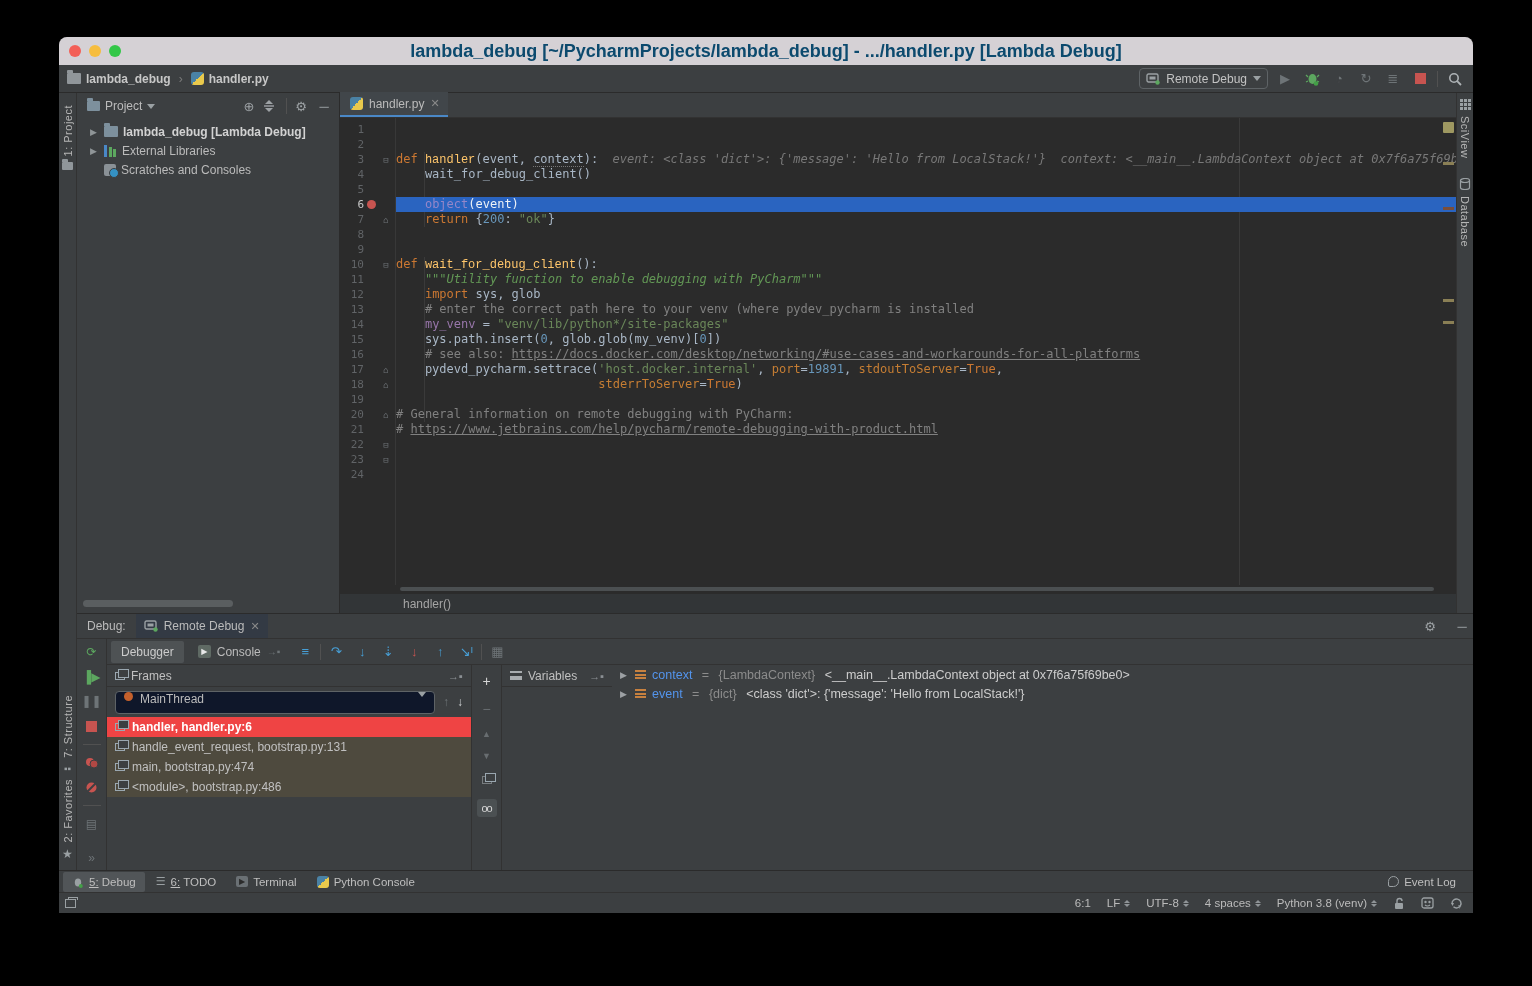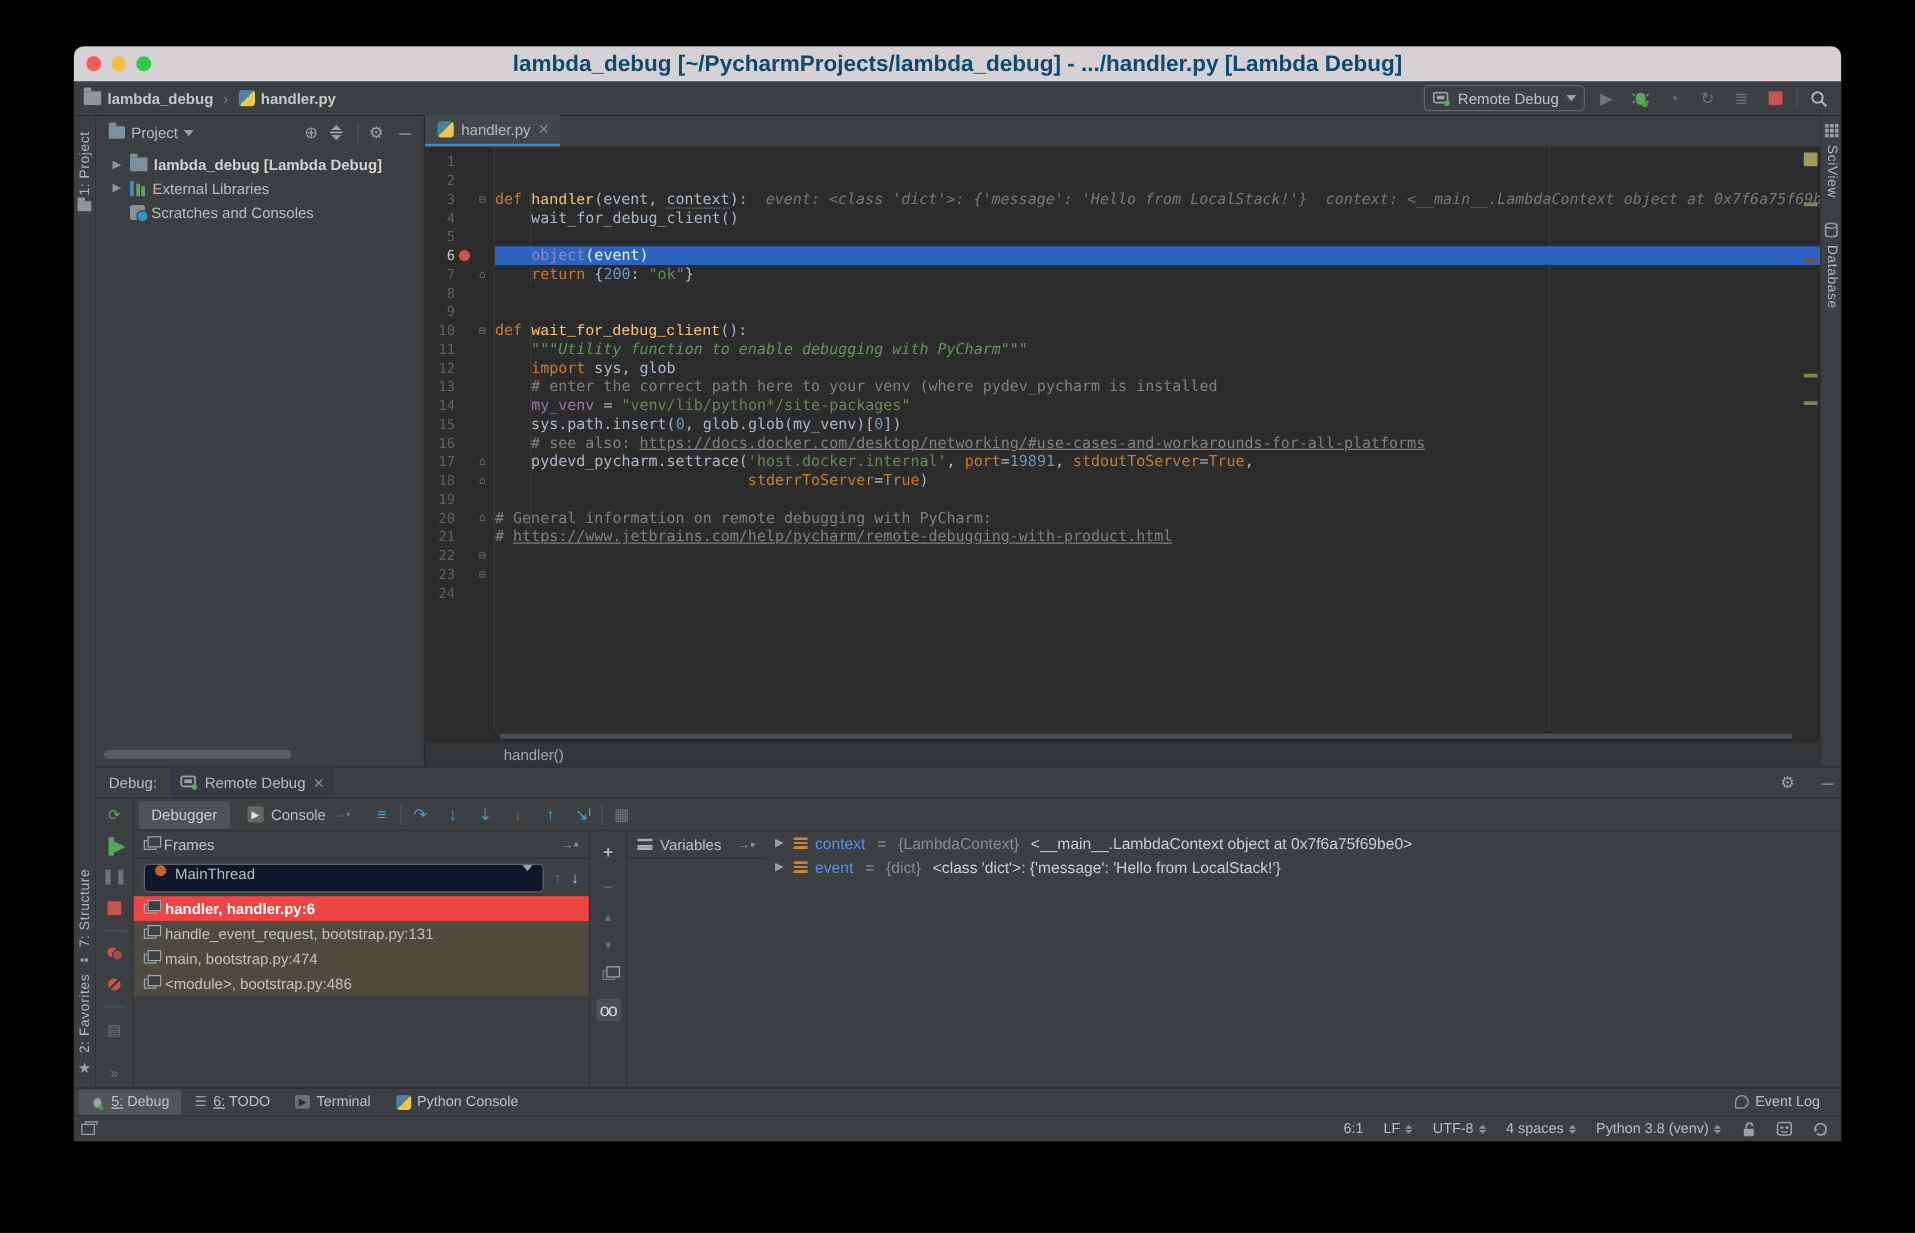--- a/index.html
+++ b/index.html
@@ -120,21 +120,21 @@
   .thread-dd { flex:1; height:23px; border:1px solid #5e6366; border-radius:4px; background:#0f172a; display:flex; align-items:flex-start; gap:7px; padding:0 8px; }
   .thread-dd .dot { width:9px; height:9px; border-radius:50%; background:#c4602c; }
   .thread-dd .spacer { flex:1; }
   .arr { font-size:12px; }
   .frame-list { flex:1; }
   .frame-row { height:20px; display:flex; align-items:center; gap:7px; padding-left:8px; color:#c0c0c0; white-space:nowrap; }
   .frame-row.sel { background:#ef4444; color:#fff;font-weight:bold; }
   .frame-row.lib { background:#4e4a3e; }
   .ministrip { width:30px; flex:none; border-right:1px solid #323232; display:flex; flex-direction:column; align-items:center; padding-top:8px; gap:12px; color:#9aa0a3; }
   .ministrip .gray { color:#686d70; }
-  .glasses { width:20px; height:18px; background:#4b5052; border-radius:3px; display:flex; align-items:center; justify-content:center; color:#d6d6d6; font-size:14px; letter-spacing:-1px;text-align:center; }
+  .glasses { width:20px; height:18px; background:#4b5052; border-radius:3px; display:flex; align-items:center; justify-content:center; color:#d6d6d6; font-size:11px; letter-spacing:-1px;text-align:center; }
   .vars { flex:1; display:flex; flex-direction:row; min-width:0; }
   .var-row { height:19px; display:flex; align-items:center; gap:6px; padding-left:8px; white-space:nowrap; font-size:12.5px; }
   .var-row .tri { color:#9da1a4; font-size:9px; width:9px; }
   .ic-varbars { width:11px; height:10px; flex:none; background:repeating-linear-gradient(#c8813f 0 2px, transparent 2px 3.6px); }
   .vname { color:#5394ec; } .vpunct { color:#8c8c8c; } .vtype { color:#8c8c8c; } .vval { color:#cdcdcd; }
 
   
   .twbar { height:22px; flex:none; background:#3c3f41; border-top:1px solid #2b2b2b; display:flex; align-items:center; padding:0 8px 0 4px; font-size:11.5px; color:#bfbfbf; gap:2px; }
   .twitem { height:20px; display:flex; align-items:center; gap:5px; padding:0 9px; border-radius:2px; }
   .twitem.sel { background:#515558; }

